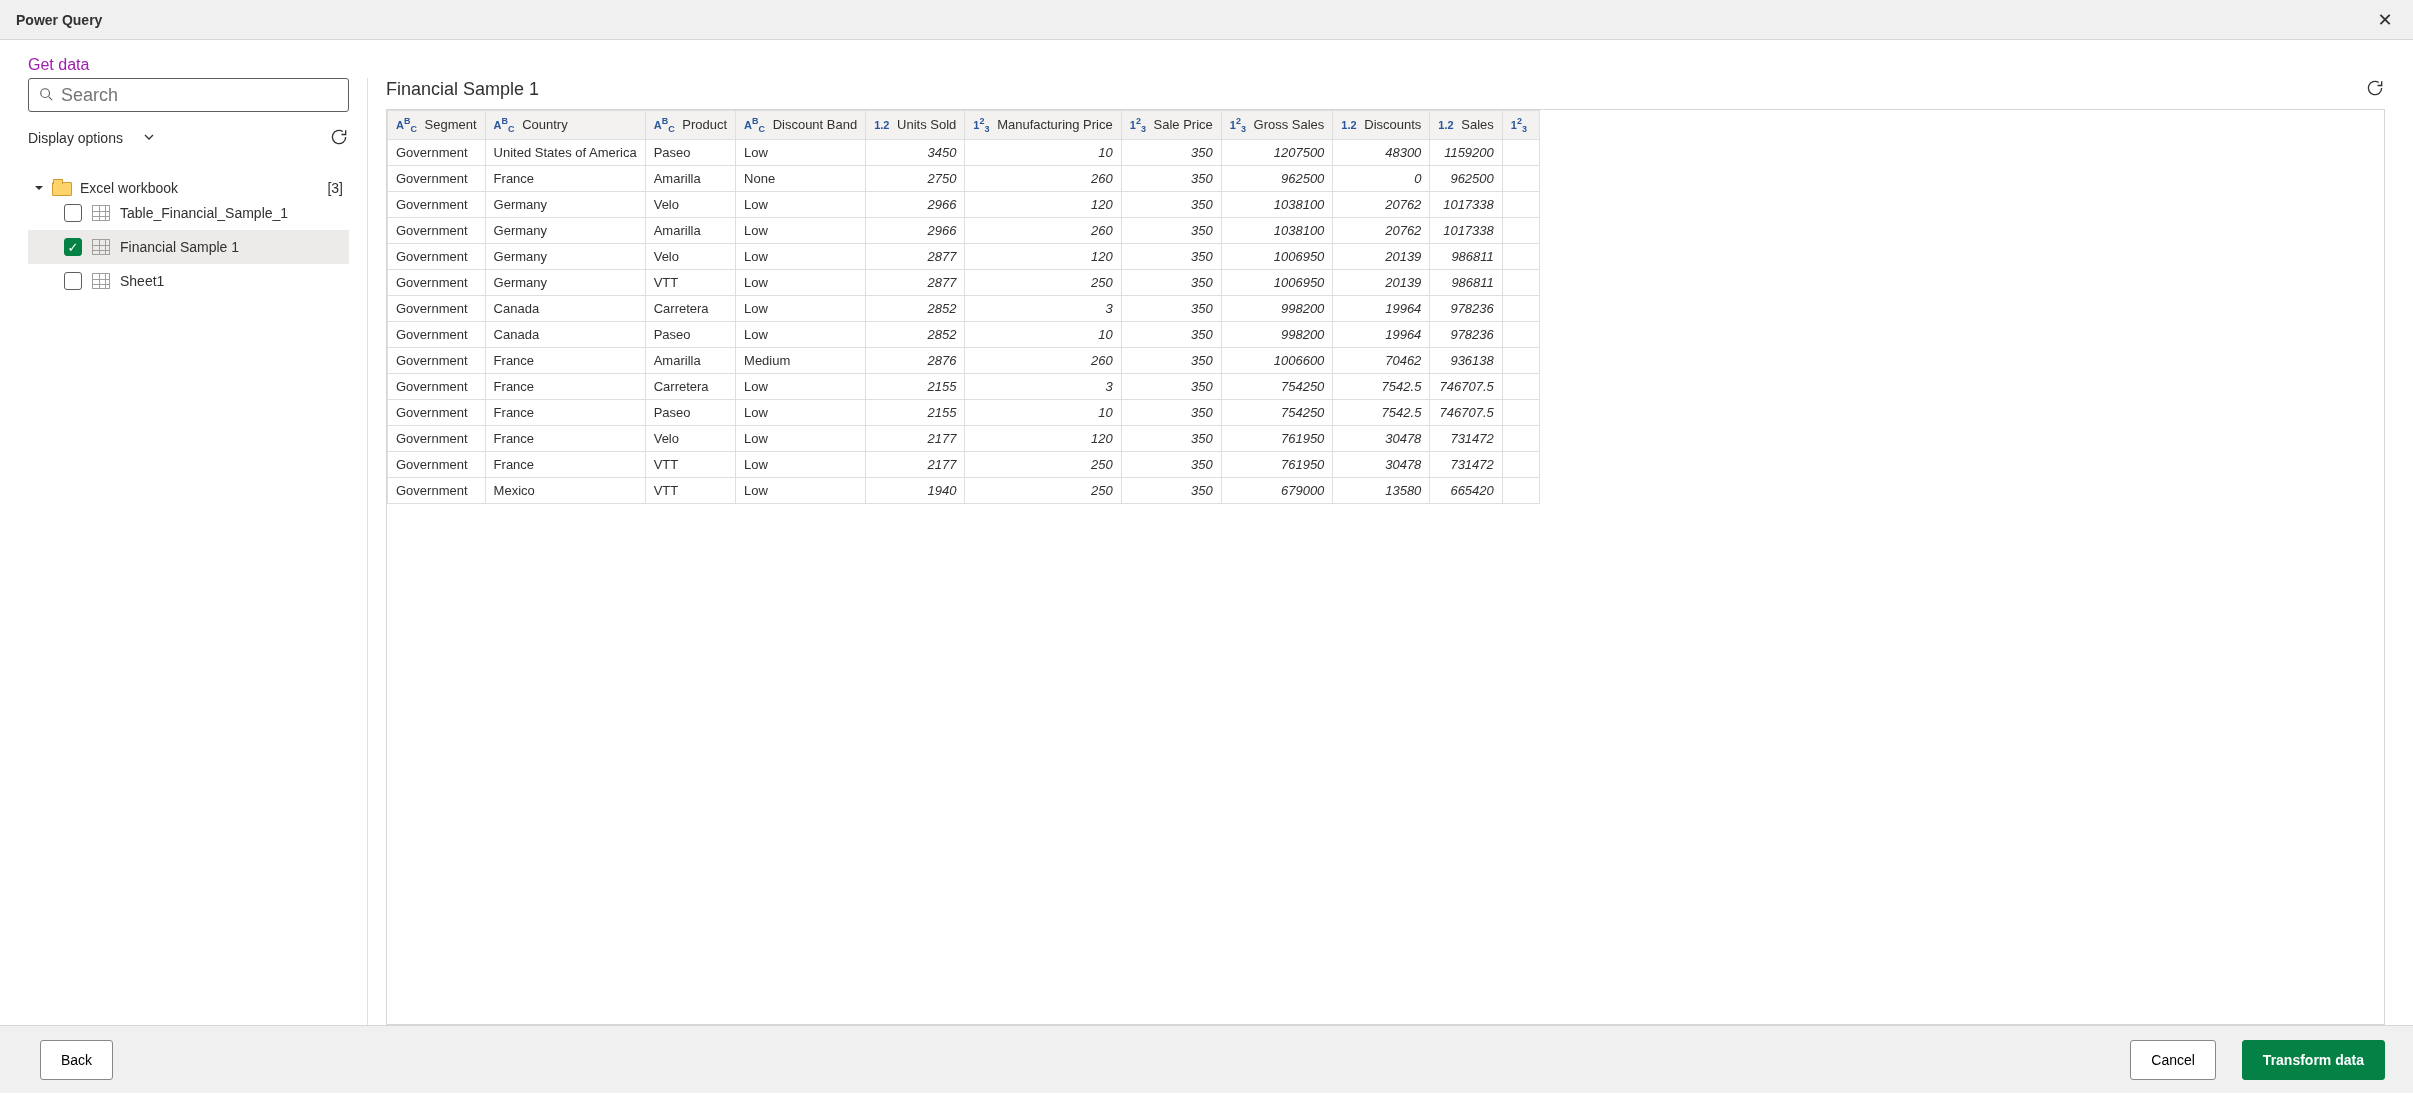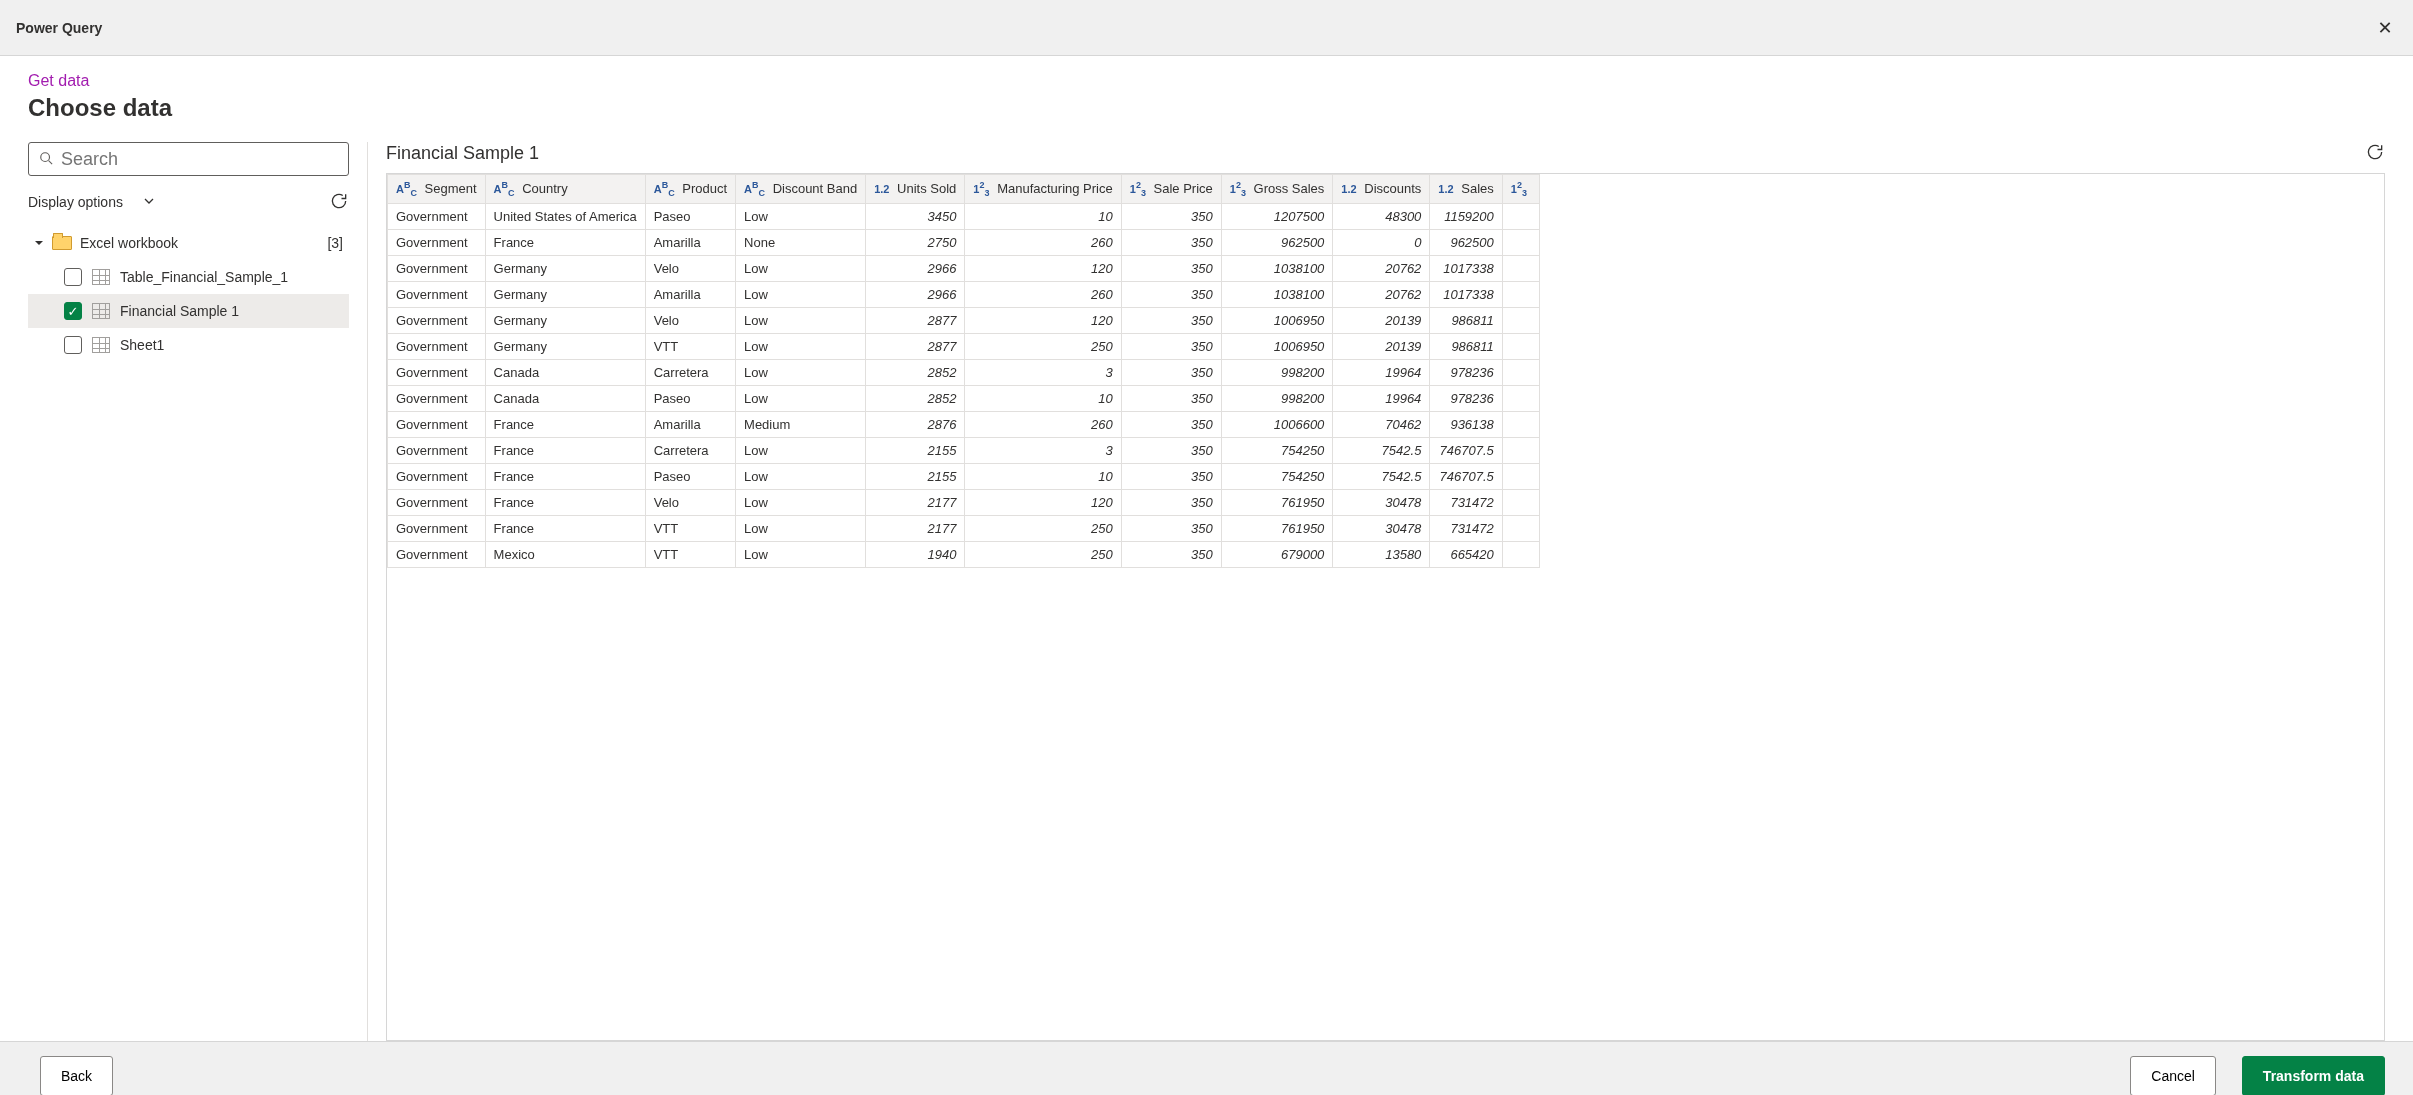--- a/index.html
+++ b/index.html
@@ -1,21 +1,21 @@
 <!DOCTYPE html>
 <html><head>
 <meta charset="utf-8">
 <style>
   * { box-sizing: border-box; margin: 0; padding: 0; font-family: "Segoe UI", Arial, sans-serif; }
   body { background: #fff; color: #323130; font-size: 14px; }
 
   .titlebar {
     background: #f0f0f0;
     border-bottom: 1px solid #d6d6d6;
-    height: 56px;
+    height: 40px;
     display: flex;
     align-items: center;
     padding: 0 16px;
     justify-content: space-between;
   }
   .titlebar .title { font-size: 14px; font-weight: 600; }
   .titlebar .close { font-size: 18px; cursor: pointer; width: 24px; text-align: center; }
 
   .content {
     padding: 16px 28px 0 28px;
@@ -51,21 +51,21 @@
   }
   .display-row {
     display: flex; align-items: center; justify-content: space-between;
     height: 32px; margin-bottom: 8px;
   }
   .display-opts { display: flex; align-items: flex-start; gap: 20px; cursor: pointer; }
   .refresh-icn { cursor: pointer; }
 
   .tree { flex: 1; overflow-y: auto; }
   .tree-folder {
-    display: flex; align-items: center; height: 34px; padding-left: 6px;
+    display: flex; align-items: flex-end; height: 34px; padding-left: 6px;
     cursor: pointer; gap: 8px;
   }
   .tree-folder .count { margin-left: auto; padding-right: 6px; color:#323130;}
   .tree-item {
     display: flex; align-items: center; height: 34px;
     padding-left: 36px; gap: 10px; cursor: pointer;
   }
   .tree-item.selected { background: #edebe9; }
   .checkbox {
     width: 18px; height: 18px; border: 1px solid #605e5c; border-radius: 3px;
@@ -155,21 +155,20 @@
 </head>
 <body>
 
 <div class="titlebar">
   <span class="title">Power Query</span>
   <span class="close">✕</span>
 </div>
 
 <div class="content">
   <div class="breadcrumb">Get data</div>
-  <div class="page-title">Choose data</div>
 
   <div class="main-split">
 
     <div class="sidebar">
       <div class="searchbox">
         <span class="mag">
           <svg width="14" height="14" viewBox="0 0 16 16" fill="none" stroke="#605e5c" stroke-width="1.3">
             <circle cx="7" cy="7" r="5"></circle>
               <line x1="11" y1="11" x2="15" y2="15"></line>
           </svg>

